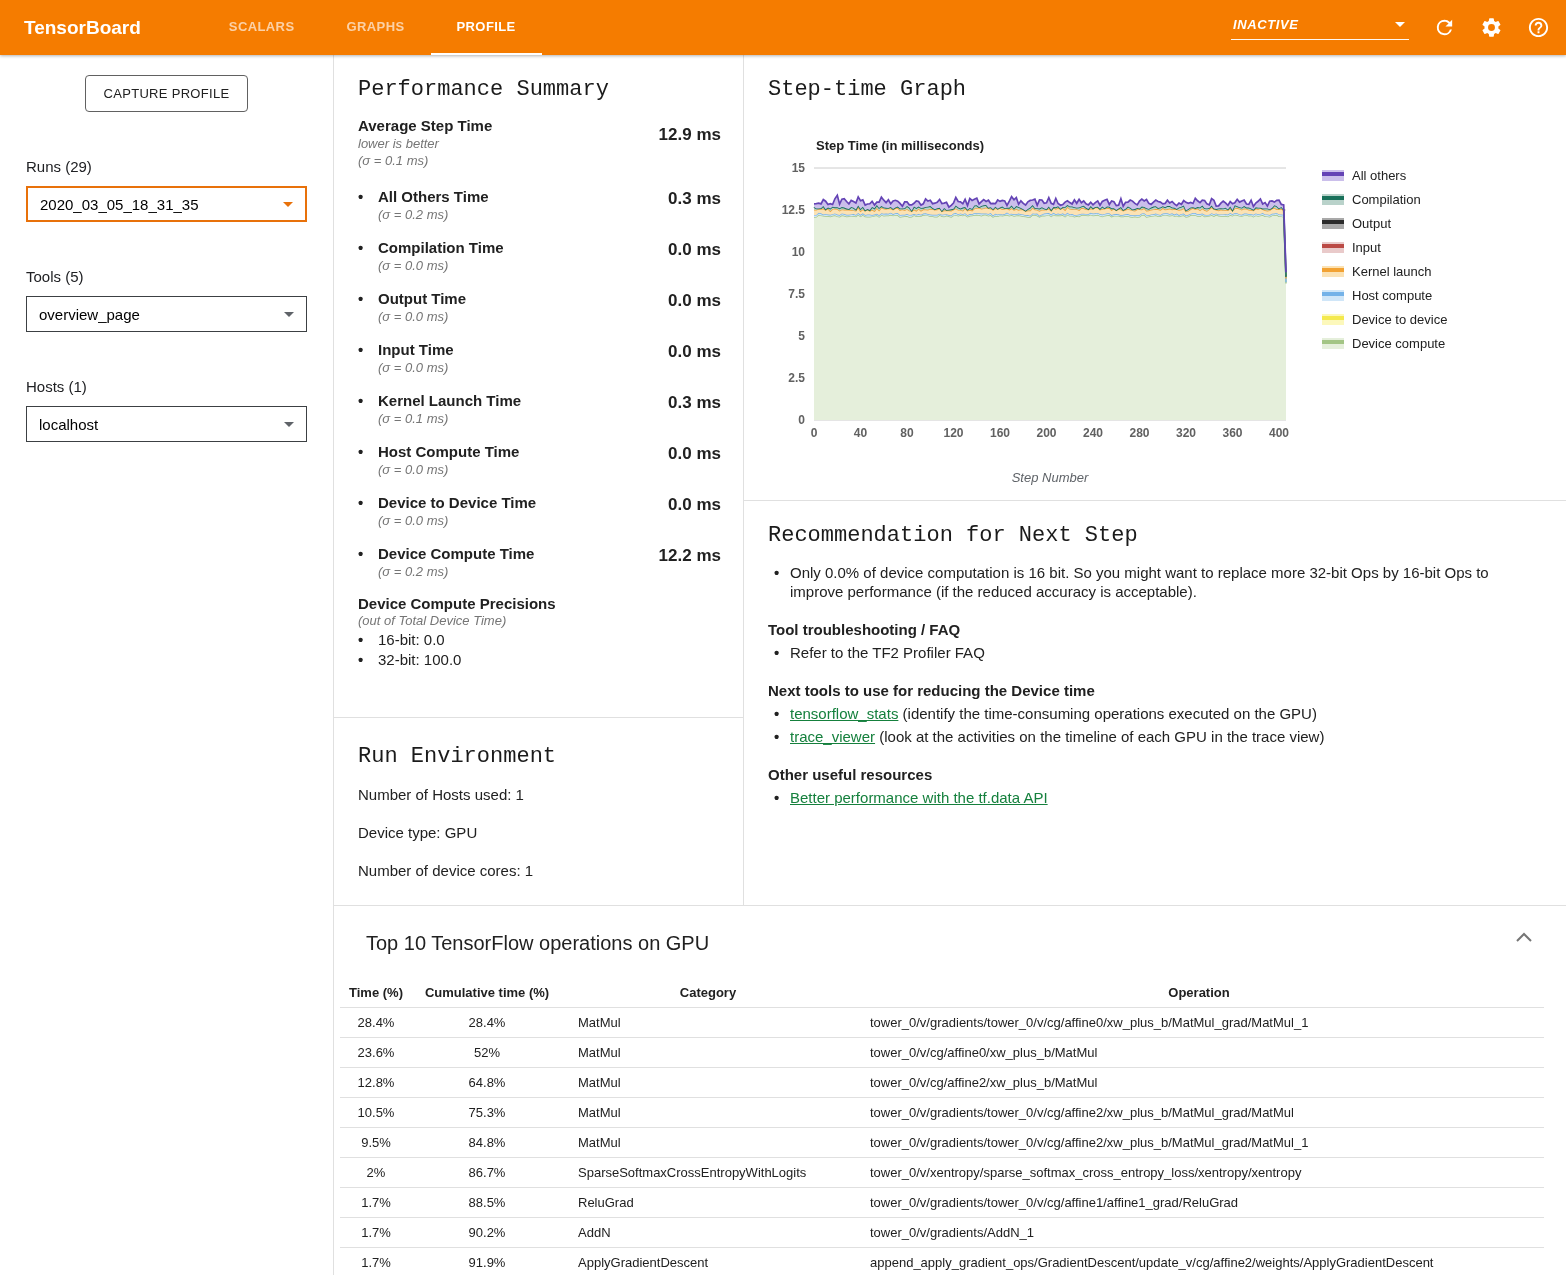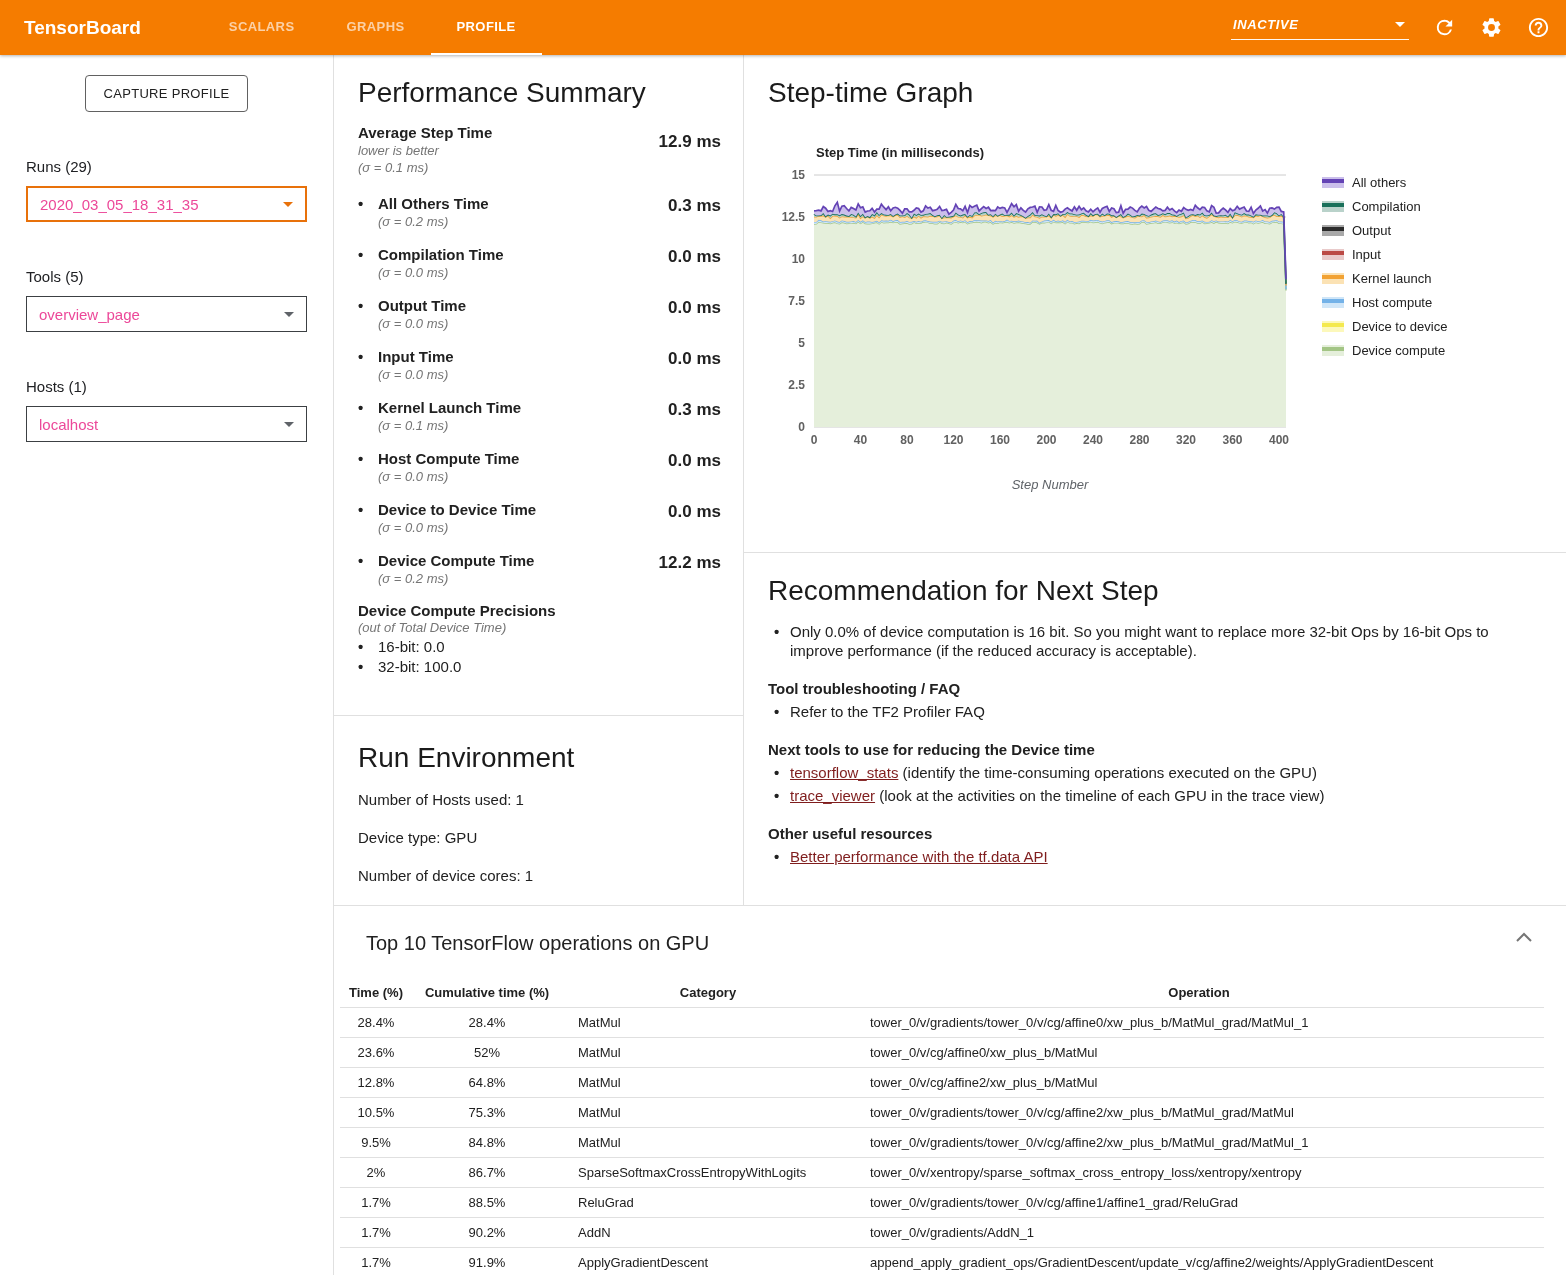--- a/index.html
+++ b/index.html
@@ -38,32 +38,32 @@
   .sidebar { width:334px; border-right:1px solid #e0e0e0; padding:0 26px; flex:none; }
   .capture {
     display:block; margin:20px auto 0; padding:10px 18px;
     background:#fff; border:1px solid #616161; border-radius:4px;
     font-family:inherit; font-size:13px; letter-spacing:.3px; color:#212121; cursor:pointer;
   }
   .group-label { font-size:15px; color:#202124; margin:46px 0 11px 0; }
   .selectbox {
     height:36px; display:flex; align-items:center; justify-content:space-between;
     padding:0 12px; background:#fff; cursor:pointer;
-    border:1px solid #3c4043; font-size:15px; color:#ec4899;
+    border:1px solid #3c4043; font-size:15px; color:#000000;
   }
   .selectbox .caret { border-top-color:#5f6368; }
   .selectbox.accent { border:2px solid #e8710a; }
   .selectbox.accent .caret { border-top-color:#e8710a; }
 
   main { flex:1; display:flex; flex-direction:column; min-width:0; }
   .cols { display:flex; height:850px; flex:none; }
   .col-left { width:410px; flex:none; border-right:1px solid #e0e0e0; display:flex; flex-direction:column; }
   .col-right { flex:1; min-width:0; display:flex; flex-direction:column; }
 
-  h2.sec-title { font-size:28px; font-weight:400; margin:0; color:#1b1b1b; }
+  h2.sec-title { font-size:22px; font-weight:400; margin:0; color:#1b1b1b;font-family:Liberation Mono, monospace; }
 
   
   .perf { height:663px; border-bottom:1px solid #e0e0e0; padding:22px 0 0 24px; overflow:hidden; }
   .avg-row, .metric { display:flex; padding-right:22px; }
   .avg-row { margin:14px 0 18px; }
   .m-label { font-size:15px; font-weight:bold; color:#212121; line-height:19px; }
   .m-note  { font-size:13px; font-style:italic; color:#757575; line-height:17px; }
   .m-value { margin-left:auto; font-size:17px; font-weight:bold; white-space:nowrap; padding-top:9px; }
   .metric { margin-bottom:15px; }
   .metric .dot { width:20px; flex:none; font-size:15px; font-weight:bold; padding-top:1px; color:#212121; }
@@ -73,40 +73,40 @@
   #prec-items { list-style:none; margin:0; padding:0; font-size:15px; }
   #prec-items li { display:flex; line-height:20px; }
   #prec-items li .dot { width:20px; flex:none; font-weight:bold; }
 
   
   .runenv { padding:26px 24px 0; }
   .runenv p { font-size:15px; margin:0 0 21px; }
   .runenv h2 { margin-bottom:17px; }
 
   
-  .graph { height:498px; border-bottom:1px solid #e0e0e0; padding:22px 0 0 24px; overflow:hidden; }
+  .graph { height:446px; border-bottom:1px solid #e0e0e0; padding:22px 0 0 24px; overflow:hidden; }
   .chart-row { display:flex; margin-top:36px; }
   .chart-title { font-size:13px; font-weight:bold; margin:0 0 9px 48px; color:#212121; }
   svg text.tick { font-family:"Liberation Sans",sans-serif; font-size:12px; font-weight:bold; fill:#616161; }
   .xlabel { width:472px; margin:24px 0 0 46px; text-align:center; font-size:13px; font-style:italic; color:#5f6368; }
   #legend { list-style:none; margin:30px 0 0 10px; padding:0; }
   #legend li { display:flex; align-items:center; margin-bottom:9px; }
   .swatch { width:22px; height:11px; position:relative; flex:none; margin-right:8px; }
   .swatch i { position:absolute; left:0; right:0; top:2px; height:4px; display:block; }
   .lg-label { font-size:13px; color:#212121; }
 
   
   .reco { padding:22px 40px 0 24px; }
   .reco h2 { margin-bottom:15px; }
   .blist { list-style:none; margin:0; padding:0; }
   .blist li { position:relative; padding-left:22px; font-size:15px; line-height:19px; margin-bottom:14px; }
   .blist li::before { content:"•"; position:absolute; left:6px; font-weight:bold; }
   .blist.tight li { margin-bottom:4px; }
   .subhead { font-size:15px; font-weight:bold; margin:20px 0 5px; }
-  .reco a { color:#7f1d1d; text-decoration:underline; cursor:pointer; }
+  .reco a { color:#15803d; text-decoration:underline; cursor:pointer; }
 
   
   .topops { border-top:1px solid #e0e0e0; position:relative; padding:26px 16px 0 0; flex:1; }
   .topops h2 { font-size:20px; font-weight:400; margin:0 0 0 32px; }
   .collapse-btn { position:absolute; top:22px; right:30px; background:none; border:none; cursor:pointer; line-height:0; padding:4px; }
   table.ops { width:calc(100% - 12px); margin:23px 0 0 6px; border-collapse:collapse; font-size:13px; color:#212121; }
   .ops th, .ops td { border-bottom:1px solid #e0e0e0; padding:7px 0; font-weight:normal; }
   .ops th { font-weight:bold; }
   .ops .c0 { width:72px;  text-align:center; }
   .ops .c1 { width:150px; text-align:center; }

